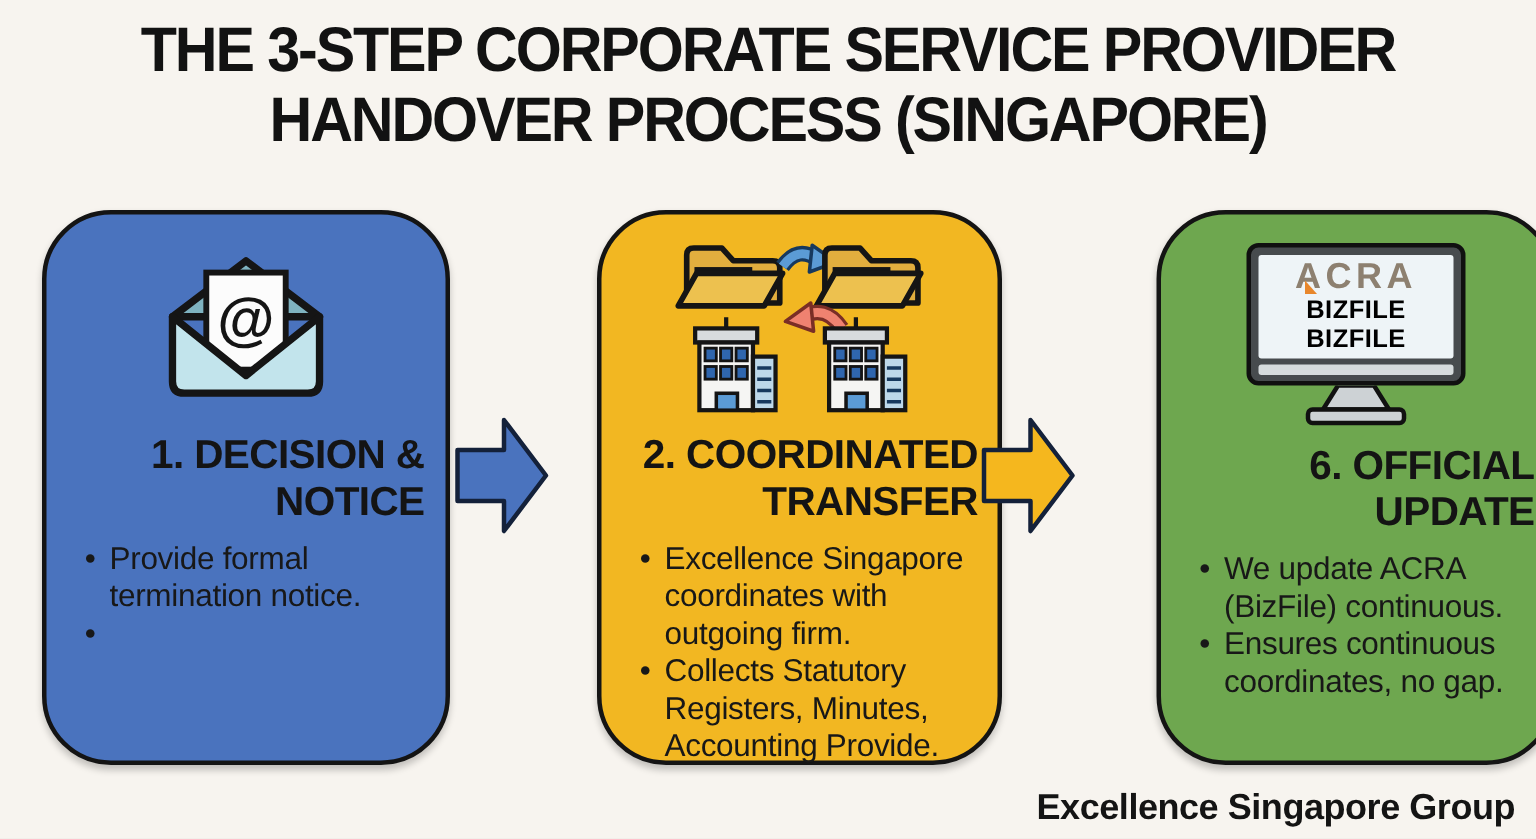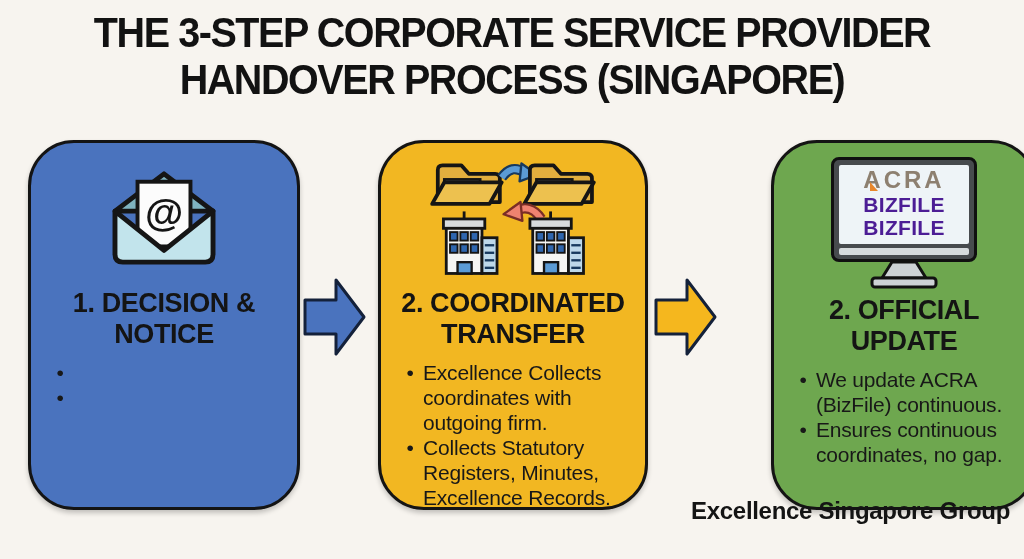--- a/index.html
+++ b/index.html
@@ -23,49 +23,49 @@
 
   
   .card{
     position:absolute; top:140px; height:370px;
     border:3px solid var(--outline,#141414); border-radius:46px;
     display:flex; flex-direction:column; align-items:center;
     padding:12px 10px 10px;
     box-shadow:0 3px 5px rgba(0,0,0,0.22);
   }
   .card1{ left:28px;  width:272px; background:var(--step1,#4a73be); }
-  .card2{ left:378px; width:270px; background:var(--step2,#f2b722); }
+  .card2{ left:398px; width:270px; background:var(--step2,#f2b722); }
   .card3{ left:771px; width:266px; background:var(--step3,#6ea74f); }
 
   .icon-wrap{ height:126px; display:flex; align-items:center; justify-content:center; }
   .card2 .icon-wrap{ height:130px; }
   .card3 .icon-wrap{ height:136px; }
 
   .step-title{
-    font-weight:bold; font-size:27px; line-height:1.14; text-align:center;
+    font-weight:bold; font-size:27px; line-height:1.14; text-align:right;
     color:#141414; margin-top:7px; max-width:238px; letter-spacing:-0.4px;
   }
   .card3 .step-title{ margin-top:4px; }
 
   .bullets{ margin-top:10px; width:100%; padding:0 6px; }
   .bullet{ display:flex; font-size:21px; line-height:1.2; color:#181818; letter-spacing:-0.2px; }
   .bullet .dot{ flex:0 0 26px; text-align:center; }
   .bullet .txt{ flex:1; }
 
   
   .flow-arrow{ position:absolute; top:277px; width:64px; height:80px; }
   .flow-arrow-1{ left:303px; }
   .flow-arrow-2{ left:654px; }
   .flow-arrow-1 polygon{ fill:var(--arrow1,#4a73be); }
   .flow-arrow-2 polygon{ fill:var(--arrow2,#f5b71e); }
   .flow-arrow polygon{ stroke:#14213a; stroke-width:3; }
 
   
   .footer{
-    position:absolute; right:14px; top:497px;
+    position:absolute; right:14px; top:525px;
     font-size:24px; font-weight:bold; color:#141414; letter-spacing:-0.3px;
   }
 
   
   .monitor{ display:flex; flex-direction:column; align-items:center; }
   .monitor-frame{
     width:146px; background:#474b4e; border:3px solid #101010;
     border-radius:8px; padding:5px 5px 4px;
   }
   .monitor-screen{
@@ -73,21 +73,21 @@
     padding:2px 1px 4px; position:relative;
   }
   .acra-brand{
     font-size:24px; font-weight:bold; letter-spacing:3px;
     color:#8d8070; line-height:1.05;
   }
   .acra-wedge{
     position:absolute; left:31px; top:17px; width:0; height:0;
     border-left:8px solid #e8872c; border-top:9px solid transparent;
   }
-  .screen-line{ font-size:21px; font-weight:bold; color:#4c1d95; line-height:1.12; letter-spacing:0.3px; }
+  .screen-line{ font-size:17px; font-weight:bold; color:#000000; line-height:1.12; letter-spacing:0.3px; }
   .monitor-chin{ height:7px; background:#d6dbdd; border-radius:2px; margin-top:4px; }
 </style>
 </head>
 <body>
 
 <div class="canvas">
 
   <div class="main-title">
     <div>THE 3-STEP CORPORATE SERVICE PROVIDER</div>
     <div>HANDOVER PROCESS (SINGAPORE)</div>
@@ -99,20 +99,21 @@
         <polygon points="10,44 60,6 110,44" fill="#7fb3c0" stroke="#151515" stroke-width="5" stroke-linejoin="round"></polygon>
         <rect x="33" y="14" width="54" height="66" fill="#fcfcfc" stroke="#151515" stroke-width="4"></rect>
         <text x="60" y="59" font-size="40" font-weight="bold" text-anchor="middle" fill="#151515" font-family="Liberation Sans, sans-serif">@</text>
         <path d="M10,44 L60,84 L110,44 L110,88 Q110,96 102,96 L18,96 Q10,96 10,88 Z" fill="#c2e4ec" stroke="#151515" stroke-width="5" stroke-linejoin="round"></path>
       </svg>
     </div>
     <div class="step-title">1. DECISION &amp; NOTICE</div>
     <div class="bullets">
       <div class="bullet">
         <span class="dot">•</span>
+        <span class="txt">Provide formal termination notice.</span>
       </div>
       <div class="bullet">
         <span class="dot">•</span>
       </div>
     </div>
   </div>
 
   <svg class="flow-arrow flow-arrow-1" viewBox="0 0 64 80">
     <polygon points="2,23 33,23 33,3 61,40 33,77 33,57 2,57" stroke-linejoin="round"></polygon>
   </svg>
@@ -179,25 +180,25 @@
           <line x1="48" y1="44" x2="58" y2="44" stroke="#17395e" stroke-width="2.5"></line>
           <line x1="48" y1="52" x2="58" y2="52" stroke="#17395e" stroke-width="2.5"></line>
           <line x1="48" y1="60" x2="58" y2="60" stroke="#17395e" stroke-width="2.5"></line>
         </g>
       </svg>
     </div>
     <div class="step-title">2. COORDINATED TRANSFER</div>
     <div class="bullets">
       <div class="bullet">
         <span class="dot">•</span>
-        <span class="txt">Excellence Collects coordinates with outgoing firm.</span>
-      </div>
-      <div class="bullet">
-        <span class="dot">•</span>
-        <span class="txt">Collects Statutory Registers, Minutes, Excellence Records.</span>
+        <span class="txt">Excellence Singapore coordinates with outgoing firm.</span>
+      </div>
+      <div class="bullet">
+        <span class="dot">•</span>
+        <span class="txt">Collects Statutory Registers, Minutes, Accounting Provide.</span>
       </div>
     </div>
   </div>
 
   <svg class="flow-arrow flow-arrow-2" viewBox="0 0 64 80">
     <polygon points="2,23 33,23 33,3 61,40 33,77 33,57 2,57" stroke-linejoin="round"></polygon>
   </svg>
 
   <div class="card card3">
     <div class="icon-wrap">
@@ -210,21 +211,21 @@
             <div class="screen-line">BIZFILE</div>
           </div>
           <div class="monitor-chin"></div>
         </div>
         <svg width="92" height="27" viewBox="0 0 92 27">
           <polygon points="34,0 58,0 68,16 24,16" fill="#cdd2d5" stroke="#111111" stroke-width="3" stroke-linejoin="round"></polygon>
           <rect x="14" y="16" width="64" height="9" rx="3" fill="#cdd2d5" stroke="#111111" stroke-width="3"></rect>
         </svg>
       </div>
     </div>
-    <div class="step-title">2. OFFICIAL UPDATE</div>
+    <div class="step-title">6. OFFICIAL UPDATE</div>
     <div class="bullets">
       <div class="bullet">
         <span class="dot">•</span>
         <span class="txt">We update ACRA (BizFile) continuous.</span>
       </div>
       <div class="bullet">
         <span class="dot">•</span>
         <span class="txt">Ensures continuous coordinates, no gap.</span>
       </div>
     </div>

